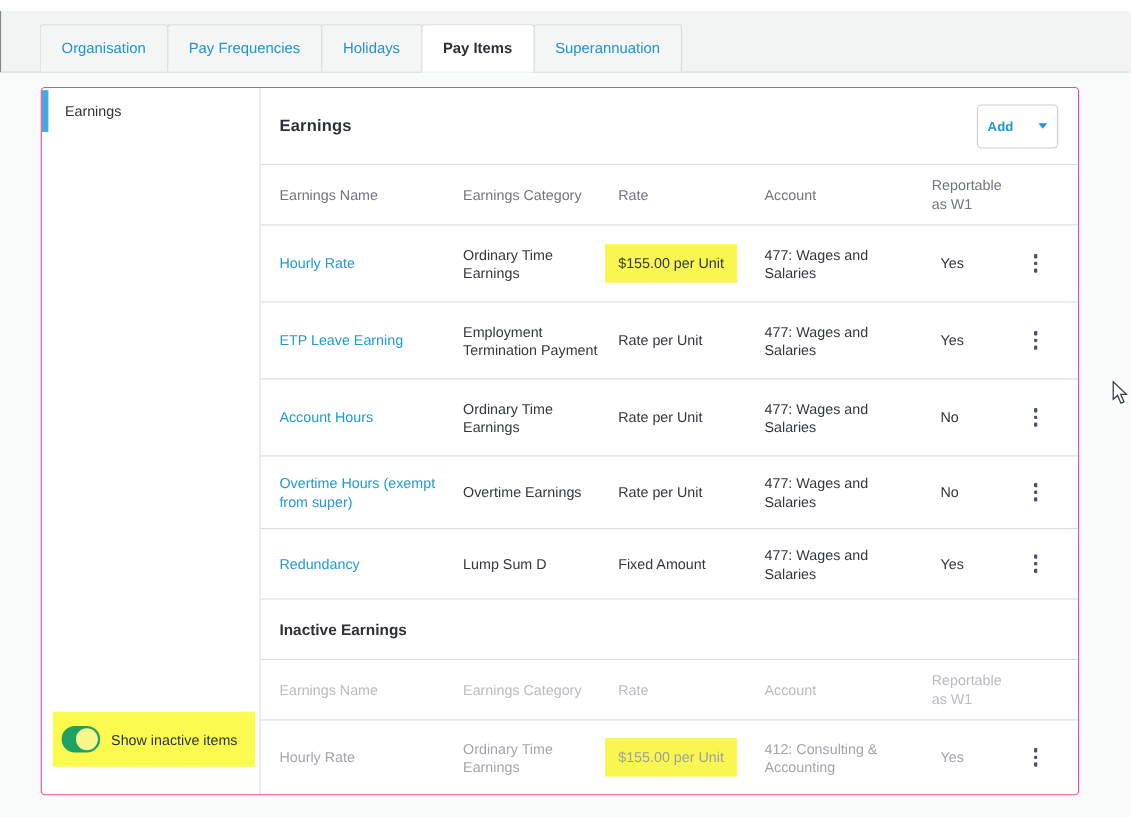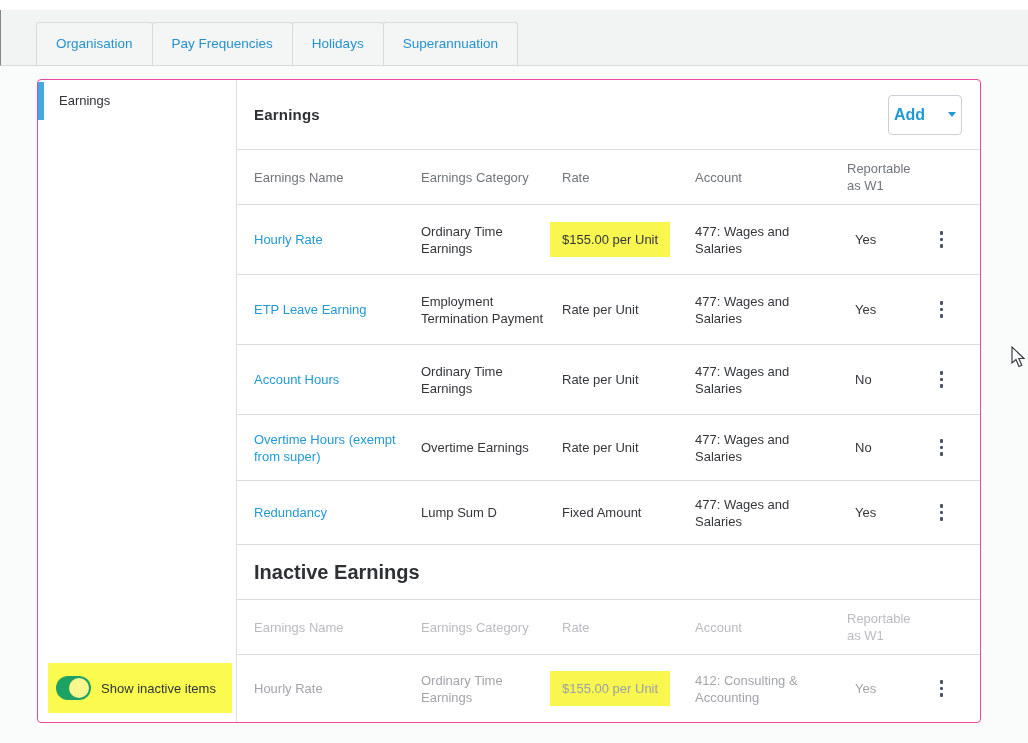--- a/index.html
+++ b/index.html
@@ -55,21 +55,21 @@
   .sidebar { width:199px; border-right:1px solid #dcdee0; position:relative; padding-top:2px; }
   .side-item {
     padding:11px 16px 11px 15px;
     border-left:6px solid transparent;
     color:#2f3338;
     cursor:pointer;
     line-height:16px;
   }
   .side-item.active { border-left-color:#44a9e2; }
   .toggle-wrap {
-    position:absolute; left:10px; bottom:9px;
+    position:absolute; left:10px; bottom:25px;
     background:#fbfb4f;
     display:flex; align-items:center; gap:10px;
     padding:13px 16px 13px 8px;
   }
   .switch {
     width:35px; height:24px; border-radius:12px;
     background:#1ea263; position:relative; cursor:pointer; flex:none;
   }
   .switch .knob {
     position:absolute; right:2px; top:2px;
@@ -83,21 +83,21 @@
     min-height:69px;
     display:flex; align-items:center; justify-content:space-between;
     padding:0 18px 0 17px;
   }
   .phead h2 { font-size:15px; color:#2d3136; letter-spacing:0.2px; }
   .add-btn {
     display:flex; align-items:center; justify-content:center; gap:23px;
     width:74px; height:40px;
     background:#ffffff;
     border:1px solid #c9cfd6; border-radius:4px;
-    color:#1f9ad4; font-weight:bold; font-size:16px;
+    color:#1f9ad4; font-weight:bold; font-size:12px;
     font-family:"Liberation Sans", sans-serif;
     cursor:pointer;
   }
   .caret {
     width:0; height:0; display:inline-block;
     border-left:4.5px solid transparent;
     border-right:4.5px solid transparent;
     border-top:5px solid #2196d9;
   }
   .colhead, .trow {
@@ -126,39 +126,40 @@
     background:none; border:none; cursor:pointer;
     display:flex; flex-direction:column; align-items:center; gap:3px;
     padding:6px 8px; margin:0 auto;
   }
   .kebab .dot { width:3.5px; height:3.5px; border-radius:1px; background:#4a5466; }
   .section-title {
     min-height:55px; display:flex; align-items:center;
     padding:0 17px;
     border-top:1px solid #dbdce0;
   }
-  .section-title h3 { font-size:20px; color:#2d3136; }
+  .section-title h3 { font-size:14px; color:#2d3136; }
   
   .inactive .colhead { color:#b9bbc1; }
   .trow.inactive-row { color:#a2a5ac; min-height:68px; }
   .trow.inactive-row a, .trow.inactive-row a.plain { color:#a2a5ac; cursor:default; text-decoration:none; }
   .trow.inactive-row .rate-text.hl { color:#9da0a7; }
   
   .cursor { position:absolute; left:1011px; top:346px; z-index:50; pointer-events:none; }
 </style>
 </head>
 <body>
 
 <div class="screen">
   <div class="topstrip"></div>
   <div class="tabband">
     <div class="tabbar" style="display:flex;align-items:flex-end;">
         <div class="tab">Organisation</div>
         <div class="tab">Pay Frequencies</div>
         <div class="tab">Holidays</div>
+        <div class="tab active">Pay Items</div>
         <div class="tab">Superannuation</div>
       </div>
   </div>
 
   <div class="mainarea">
     <div class="card">
 
       <div class="sidebar">
         <nav>
             <div class="side-item active">Earnings</div>

